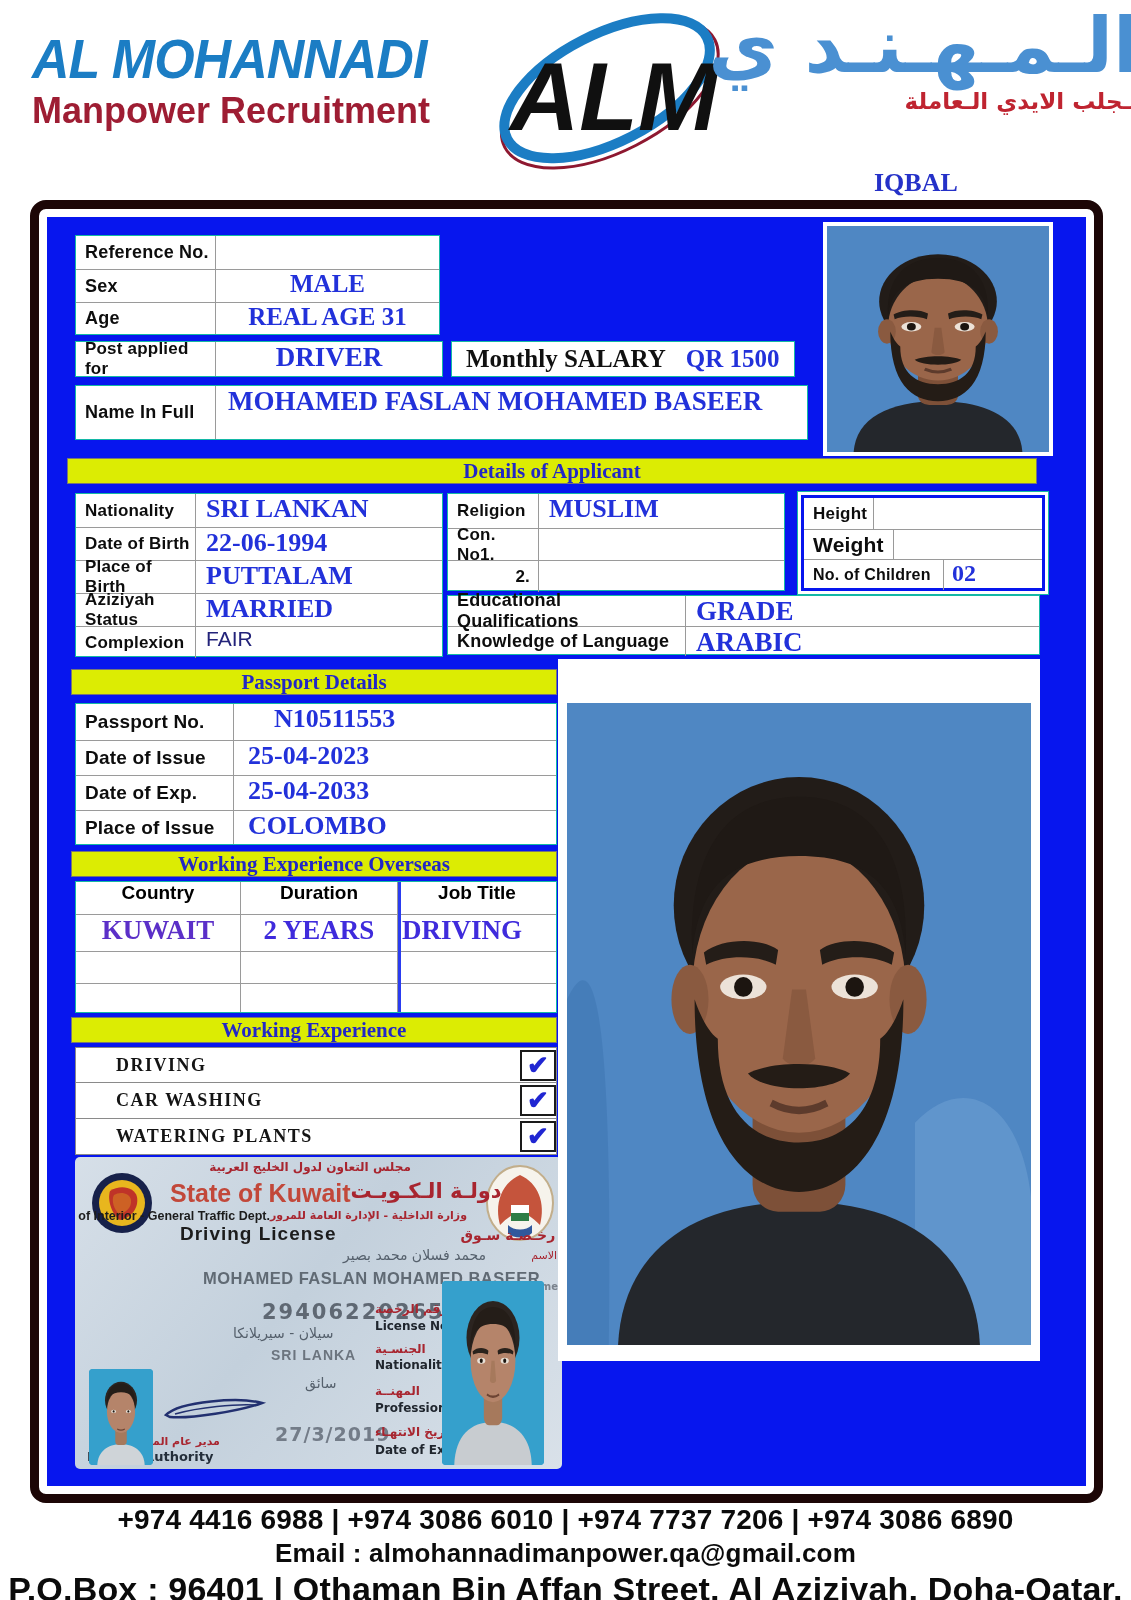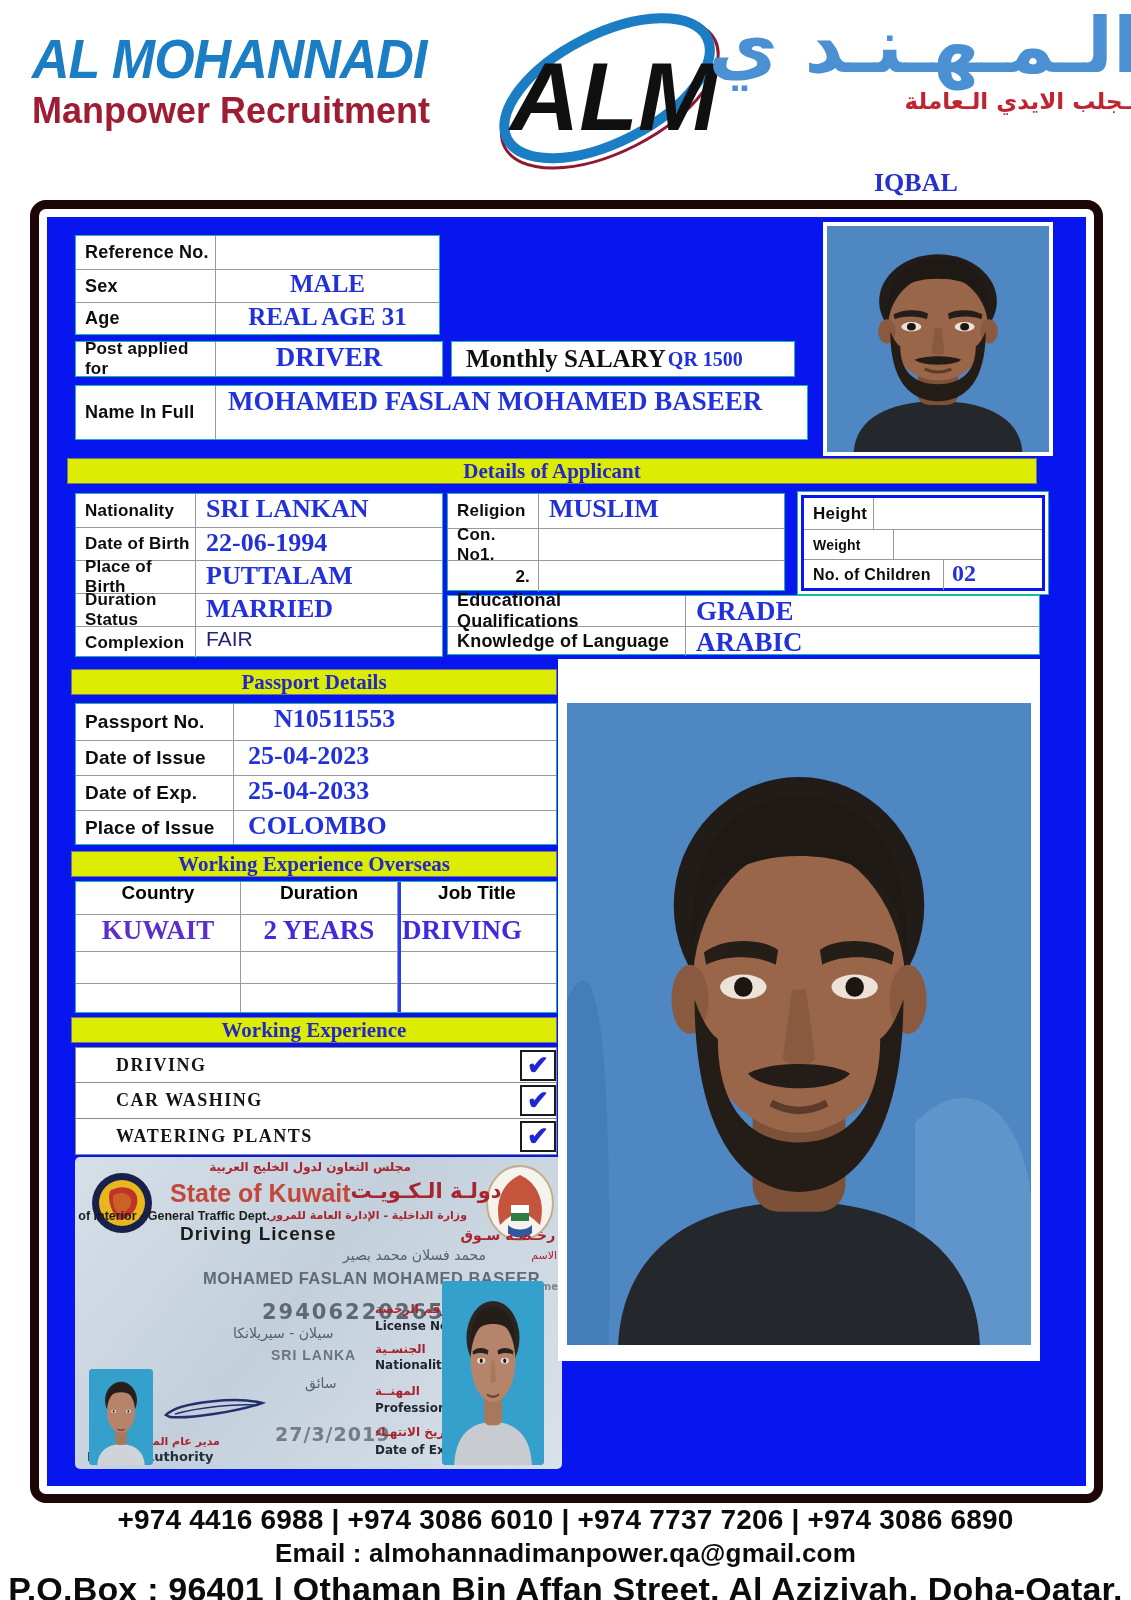--- a/index.html
+++ b/index.html
@@ -104,21 +104,21 @@
       <div class="trow" style="height:100%">
         <div class="lbl" style="width:140px;font-size:17px">Post applied for</div>
         <div class="vcell ctr">
           <span class="serifv" style="font-size:27px">DRIVER</span>
         </div>
       </div>
     </div>
     <div class="wbox" style="left:404px;top:124px;width:344px;height:36px">
       <div class="trow" style="height:100%;padding-left:14px">
         <span style="font-family:'Liberation Serif',serif;font-weight:bold;font-size:25px;color:#101010">Monthly SALARY</span>
-        <span class="serifv" style="font-size:20px;margin-left:2px">QR 1500</span>
+        <span class="serifv" style="font-size:25px;margin-left:20px">QR 1500</span>
       </div>
     </div>
 
     <div class="wbox" style="left:28px;top:168px;width:733px;height:55px">
       <div class="trow" style="height:100%">
         <div class="lbl" style="width:140px">Name In Full</div>
         <div class="vcell" style="padding-left:12px">
           <span class="serifv" style="font-size:27px">MOHAMED FASLAN MOHAMED BASEER</span>
         </div>
       </div>
@@ -162,21 +162,21 @@
               <span class="serifv">22-06-1994</span>
             </div>
       </div>
       <div class="trow" style="height:33px">
         <div class="lbl" style="width:120px;font-size:17px">Place of Birth</div>
         <div class="vcell" style="padding-left:10px">
               <span class="serifv">PUTTALAM</span>
             </div>
       </div>
       <div class="trow" style="height:33px">
-        <div class="lbl" style="width:120px;font-size:17px">Duration Status</div>
+        <div class="lbl" style="width:120px;font-size:17px">Aziziyah Status</div>
         <div class="vcell" style="padding-left:10px">
               <span class="serifv">MARRIED</span>
             </div>
       </div>
       <div class="trow" style="height:32px">
         <div class="lbl" style="width:120px;font-size:17px">Complexion</div>
         <div class="vcell" style="padding-left:10px">
           <span style="font-weight:normal;font-size:21px;color:#23237a">FAIR</span>
         </div>
       </div>
@@ -206,21 +206,21 @@
     <div class="wbox" style="left:750px;top:274px;width:252px;height:104px;padding:3px">
       <div style="width:100%;height:100%;background:#0716ee;box-sizing:border-box;padding:3px">
         <div style="width:100%;height:100%;background:#fff;box-sizing:border-box">
           <div class="trow" style="height:31px">
             <div class="lbl" style="width:70px;font-size:17px;border-right:1px solid #9a9a9a">Height</div>
             <div class="vcell">
                   <span class="serifv"></span>
                 </div>
           </div>
           <div class="trow" style="height:30px">
-            <div class="lbl" style="width:90px;font-size:14px">Weight</div>
+            <div class="lbl" style="width:90px;font-size:21px">Weight</div>
             <div class="vcell">
                   <span class="serifv"></span>
                 </div>
           </div>
           <div class="trow" style="height:31px">
             <div class="lbl" style="width:140px;font-size:16px">No. of Children</div>
             <div class="vcell" style="padding-left:8px">
                   <span class="serifv" style="font-size:24px">02</span>
                 </div>
           </div>

